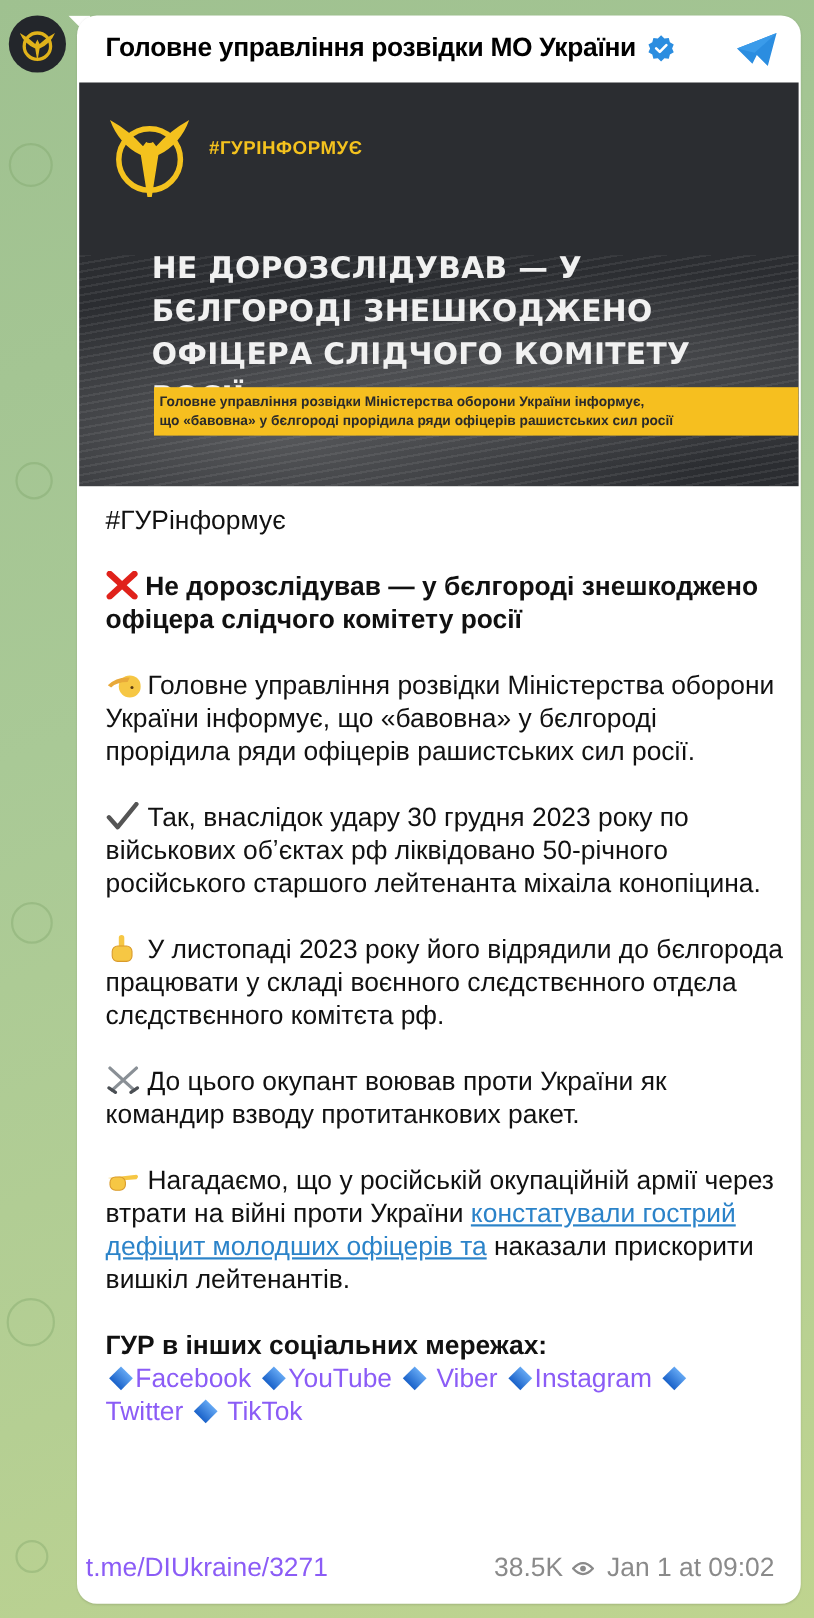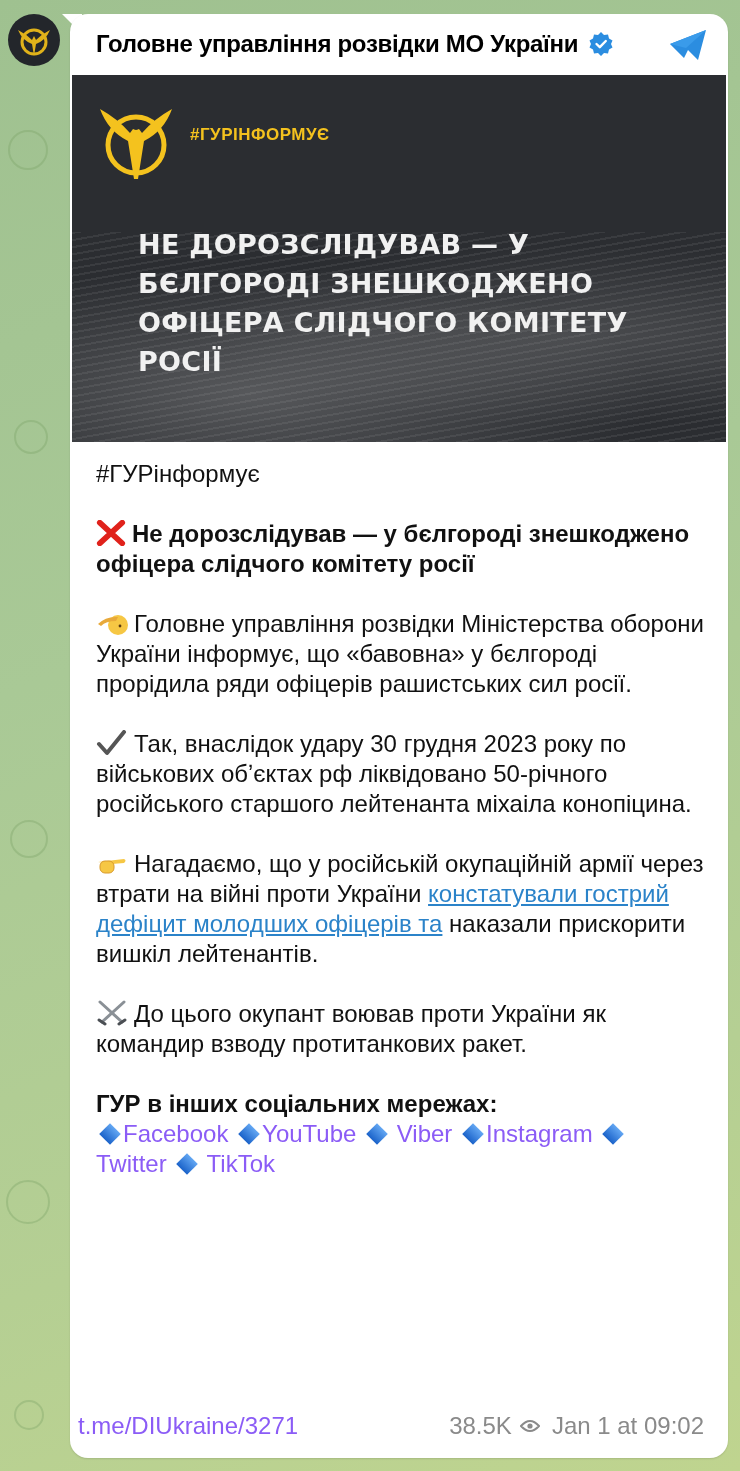--- a/index.html
+++ b/index.html
@@ -111,20 +111,24 @@
 
   <div class="media">
     <div class="wave"></div>
     <svg class="logo" viewBox="0 0 76 78">
       <circle cx="38" cy="42" r="28" fill="none" stroke="#f4c21e" stroke-width="5"></circle>
       <path d="M2 6 Q20 16 32 30 L38 22 L44 30 Q56 16 74 6 Q66 28 46 38 L40 76 L36 76 L30 38 Q10 28 2 6Z" fill="#f4c21e"></path>
       <circle cx="38" cy="22" r="5" fill="#2b2d31"></circle>
     </svg>
     <div class="tag">#ГУРІНФОРМУЄ</div>
     <div class="title">НЕ ДОРОЗСЛІДУВАВ — У БЄЛГОРОДІ ЗНЕШКОДЖЕНО ОФІЦЕРА СЛІДЧОГО КОМІТЕТУ РОСІЇ</div>
+    <div class="banner">
+      <div>Головне управління розвідки Міністерства оборони України інформує,</div>
+      <div>що «бавовна» у бєлгороді прорідила ряди офіцерів рашистських сил росії</div>
+    </div>
   </div>
 
   <div class="content">
     <p>
       <span>#ГУРінформує</span>
     </p>
 
     <p class="bold">
       <svg class="emoji" viewBox="0 0 32 26" style="width:30px">
         <path d="M4 2 L28 24 M28 2 L4 24" stroke="#e0221b" stroke-width="6" stroke-linecap="round"></path>
@@ -138,34 +142,41 @@
         <circle cx="24" cy="16" r="1.4" fill="#5a3b12"></circle>
       </svg><span>Головне управління розвідки Міністерства оборони України інформує, що «бавовна» у бєлгороді прорідила ряди офіцерів рашистських сил росії.</span>
     </p>
 
     <p>
       <svg class="emoji" viewBox="0 0 32 26">
         <path d="M3 14 L11 23 L28 2" stroke="#555" stroke-width="4" fill="none" stroke-linecap="round" stroke-linejoin="round"></path>
       </svg><span>Так, внаслідок удару 30 грудня 2023 року по військових обʼєктах рф ліквідовано 50-річного російського старшого лейтенанта міхаіла конопіцина.</span>
     </p>
 
+    <p>
+      <svg class="emoji" viewBox="0 0 32 26">
+        <rect x="12" y="1" width="5" height="13" rx="2.5" fill="#f6c744"></rect>
+        <rect x="6" y="11" width="18" height="14" rx="5" fill="#f6c744"></rect>
+        <rect x="6" y="11" width="18" height="14" rx="5" fill="none" stroke="#d99a2b" stroke-width="1"></rect>
+      </svg><span>У листопаді 2023 року його відрядили до бєлгорода працювати у складі воєнного слєдствєнного отдєла слєдствєнного комітєта рф.</span>
+    </p>
+
+    <p>
+      <svg class="emoji" viewBox="0 0 32 26">
+        <path d="M4 2 L26 22 M28 2 L6 22" stroke="#8a9096" stroke-width="3" stroke-linecap="round"></path>
+        <path d="M3 20 L9 24 M29 20 L23 24" stroke="#4b4f54" stroke-width="3" stroke-linecap="round"></path>
+      </svg><span>До цього окупант воював проти України як командир взводу протитанкових ракет.</span>
+    </p>
 
     <p>
       <svg class="emoji" viewBox="0 0 32 26">
         <path d="M2 12 L28 9 Q31 10 28 13 L16 14 Z" fill="#f6c744"></path>
         <rect x="4" y="11" width="14" height="12" rx="5" fill="#f6c744"></rect>
         <rect x="4" y="11" width="14" height="12" rx="5" fill="none" stroke="#d99a2b" stroke-width="1"></rect>
       </svg><span>Нагадаємо, що у російській окупаційній армії через втрати на війні проти України </span><span class="link">констатували гострий дефіцит молодших офіцерів та</span><span> наказали прискорити вишкіл лейтенантів.</span>
-    </p>
-
-    <p>
-      <svg class="emoji" viewBox="0 0 32 26">
-        <path d="M4 2 L26 22 M28 2 L6 22" stroke="#8a9096" stroke-width="3" stroke-linecap="round"></path>
-        <path d="M3 20 L9 24 M29 20 L23 24" stroke="#4b4f54" stroke-width="3" stroke-linecap="round"></path>
-      </svg><span>До цього окупант воював проти України як командир взводу протитанкових ракет.</span>
     </p>
 
     <div>
       <div class="bold">ГУР в інших соціальних мережах:</div>
       <div>
         <span class="diamond"></span><span class="plainlink">Facebook</span>
         <span class="diamond"></span><span class="plainlink">YouTube</span>
         <span class="diamond"></span> <span class="plainlink">Viber</span>
         <span class="diamond"></span><span class="plainlink">Instagram</span>
         <span class="diamond"></span><br>

